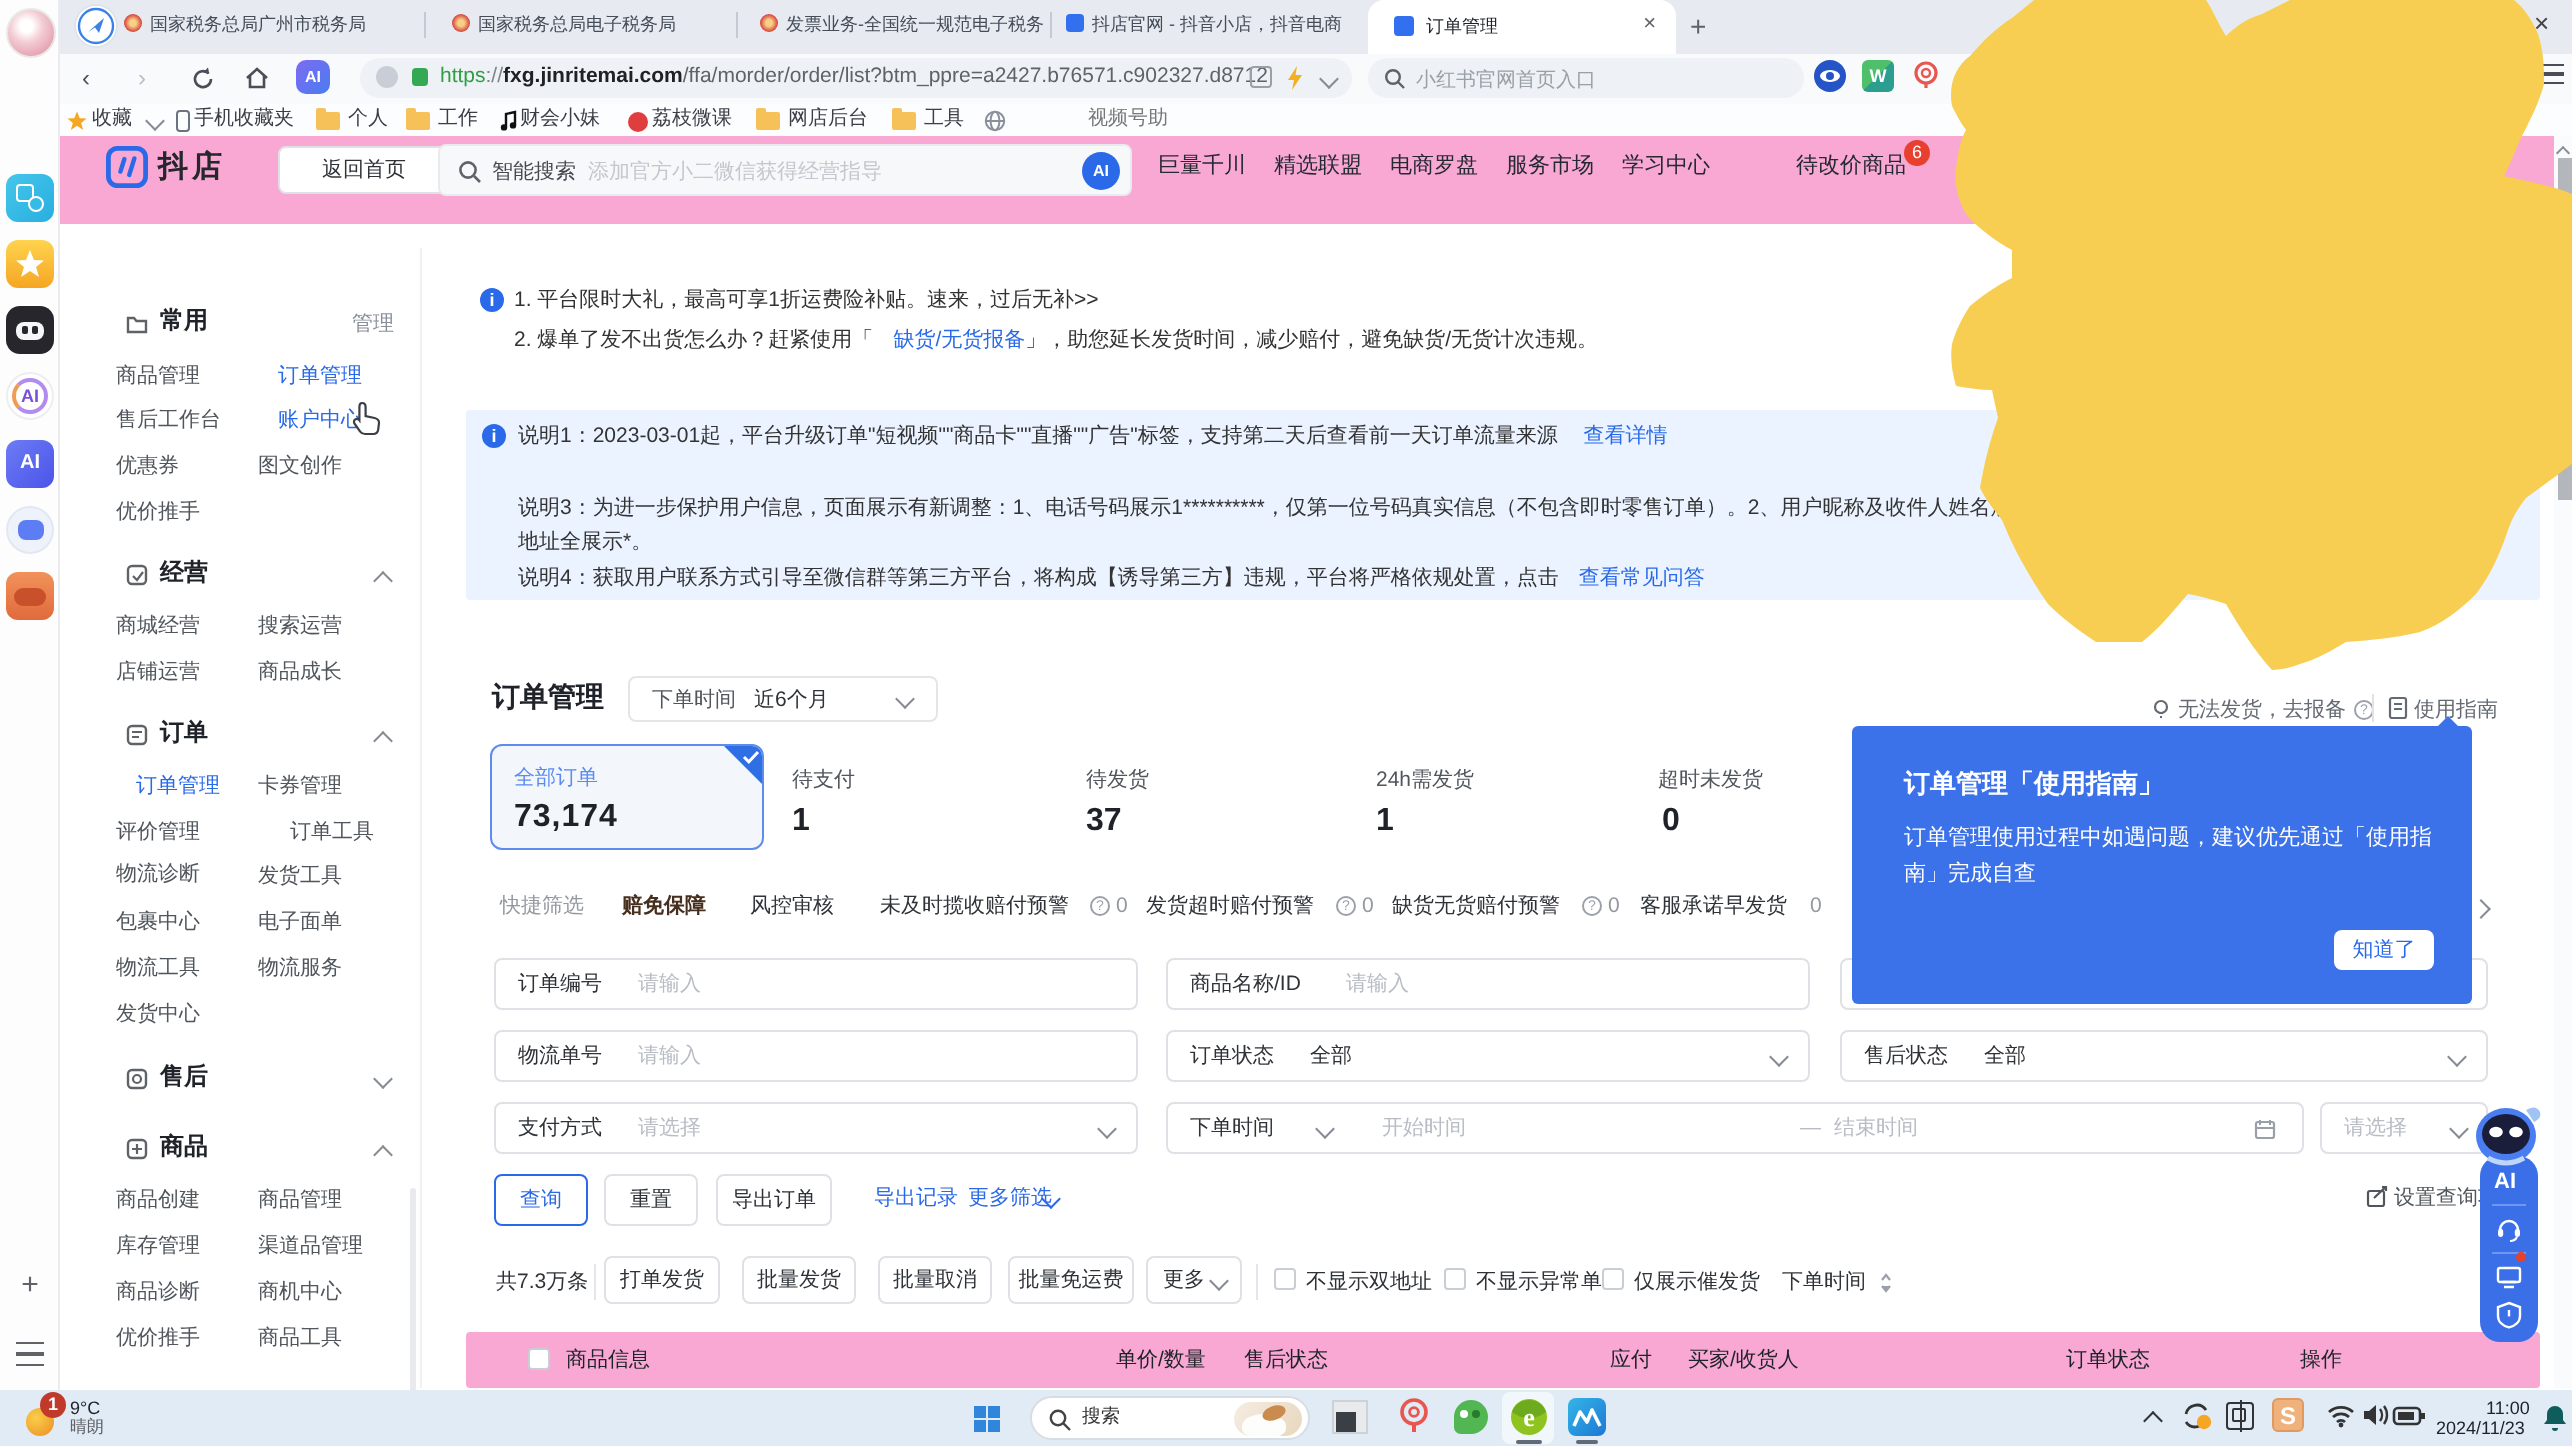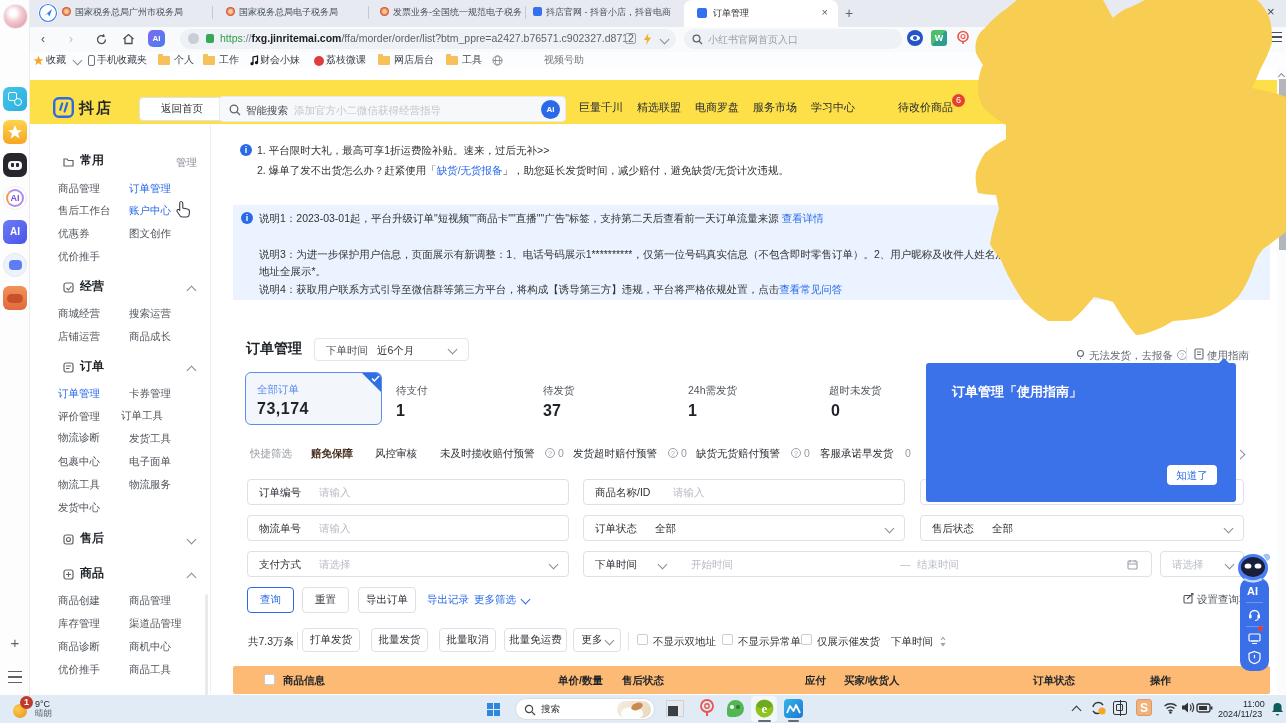--- a/index.html
+++ b/index.html
@@ -1,20 +1,20 @@
 <!DOCTYPE html>
 <html><head>
 <meta charset="utf-8">
 <style>
 * { margin:0; padding:0; box-sizing:border-box; }
 html,body { width:1286px; height:723px; overflow:hidden; }
 body { font-family:"Liberation Sans",sans-serif; position:relative; background:#fff; font-size:10.5px; color:#1f2329; }
 .abs { position:absolute; }
 .t { position:absolute; white-space:nowrap; line-height:1.15; }
-.blue { color:#2a6ae9; }
+.blue { color:#2a6ae9;margin-left:10px; }
 .grey { color:#9499a0; }
 .ph { color:#b8bcc4; }
 svg { display:block; }
 .chev { width:7px; height:7px; border-right:1px solid #868c95; border-bottom:1px solid #868c95; transform:rotate(45deg); display:inline-block; position:absolute; }
 .chev.up { transform:rotate(-135deg); }
 .field { position:absolute; height:26px; border:1px solid #dfe1e6; border-radius:4px; background:#fff; }
 .btn { position:absolute; height:26px; border:1px solid #dfe1e6; border-radius:4px; background:#fff; font-size:10.5px; color:#2f3338; display:flex; align-items:center; justify-content:center; }
 .cbx { position:absolute; width:11px; height:11px; border:1px solid #c9cdd4; border-radius:2px; background:#fff; }
 .icircle { position:absolute; width:12px; height:12px; border-radius:50%; background:#2a6ae9; color:#fff; font-size:9px; font-weight:bold; text-align:center; line-height:12px; font-style:normal; }
 .qm { position:absolute; width:10px; height:10px; border-radius:50%; border:1px solid #9ba1aa; color:#9ba1aa; font-size:7px; text-align:center; line-height:9px; }
@@ -157,21 +157,21 @@
     </span>
     <span class="t" style="left:432px;top:2px;">工具</span>
   <svg class="abs" style="left:462px;top:3px;" width="11" height="11">
       <circle cx="5.5" cy="5.5" r="4.6" fill="none" stroke="#8a9099" stroke-width="1"></circle>
       <ellipse cx="5.5" cy="5.5" rx="2.2" ry="4.6" fill="none" stroke="#8a9099" stroke-width="1"></ellipse>
       <path d="M1 5.5 h9" stroke="#8a9099" stroke-width="1"></path>
     </svg>
     <span class="t" style="left:477px;top:2px;color:#777;margin-left:37px;">视频号助</span>
 </div>
 
-<div class="abs" style="left:30px;top:80px;width:1256px;height:56px;background:#fde047;z-index:1;">
+<div class="abs" style="left:30px;top:56px;width:1256px;height:56px;background:#f9a8d4;z-index:1;">
   <svg class="abs" style="left:23px;top:17px;" width="21" height="21" viewBox="0 0 21 21">
       <rect x="1.2" y="1.2" width="18.6" height="18.6" rx="4.5" fill="none" stroke="#2a6ae9" stroke-width="2.4"></rect>
       <path d="M7.2 12.8 L9.2 6.5 M11.6 14.5 L14.2 6.2" stroke="#2a6ae9" stroke-width="2.2" stroke-linecap="round"></path>
     </svg>
   <span class="t" style="left:49px;top:19px;font-size:15px;font-weight:bold;color:#24272c;letter-spacing:2px;">抖店</span>
   <div class="btn" style="left:109px;top:17px;width:86px;height:24px;">返回首页</div>
   <div class="abs" style="left:189px;top:16px;width:347px;height:26px;background:#f7f8fa;border:1px solid #e9eaee;border-radius:4px;">
     <svg class="abs" style="left:9px;top:7px;" width="12" height="12">
         <circle cx="5" cy="5" r="3.8" fill="none" stroke="#5f6368" stroke-width="1.3"></circle>
         <path d="M8 8 L11 11" stroke="#5f6368" stroke-width="1.3"></path>
@@ -217,21 +217,21 @@
     <span class="t" style="left:99px;top:206px;color:#51565d;">商品成长</span>
   <svg class="abs" style="left:33px;top:238px;" width="11" height="11">
       <rect x="1" y="1" width="9" height="9" rx="2" fill="none" stroke="#5f6368" stroke-width="1.2"></rect>
       <path d="M3 4 h5 M3 6.5 h3.5" stroke="#5f6368" stroke-width="1.1"></path>
     </svg>
   <span class="t" style="left:50px;top:236px;font-size:12px;font-weight:bold;">订单</span>
   <span class="chev up" style="left:158px;top:243px;"></span>
   <span class="t blue" style="left:28px;top:263px;">订单管理</span>
     <span class="t" style="left:99px;top:263px;color:#51565d;">卡券管理</span>
   <span class="t" style="left:28px;top:286px;color:#51565d;">评价管理</span>
-    <span class="t" style="left:91px;top:286px;color:#51565d;font-family:Liberation Mono, monospace;">订单工具</span>
+    <span class="t" style="left:115px;top:286px;color:#51565d;">订单工具</span>
   <span class="t" style="left:28px;top:308px;color:#51565d;font-family:Liberation Mono, monospace;">物流诊断</span>
     <span class="t" style="left:99px;top:308px;color:#51565d;">发货工具</span>
   <span class="t" style="left:28px;top:331px;color:#51565d;">包裹中心</span>
     <span class="t" style="left:99px;top:331px;color:#51565d;">电子面单</span>
   <span class="t" style="left:28px;top:354px;color:#51565d;">物流工具</span>
     <span class="t" style="left:99px;top:354px;color:#51565d;">物流服务</span>
   <span class="t" style="left:28px;top:377px;color:#51565d;">发货中心</span>
   <svg class="abs" style="left:33px;top:410px;" width="11" height="11">
       <rect x="1" y="1" width="9" height="9" rx="2" fill="none" stroke="#5f6368" stroke-width="1.2"></rect>
       <circle cx="5.5" cy="5.5" r="2" fill="none" stroke="#5f6368" stroke-width="1.1"></circle>
@@ -391,40 +391,41 @@
   <span class="cbx" style="left:511px;top:510px;"></span>
     <span class="t" style="left:527px;top:511px;color:#2f3338;">不显示异常单</span>
   <span class="cbx" style="left:590px;top:510px;"></span>
     <span class="t" style="left:606px;top:511px;color:#2f3338;">仅展示催发货</span>
   <span class="t" style="left:680px;top:511px;color:#2f3338;">下单时间</span>
   <svg class="abs" style="left:728px;top:512px;" width="8" height="11">
       <path d="M2 4 L4 1.5 L6 4 M2 7 L4 9.5 L6 7" stroke="#9aa0a8" stroke-width="1.1" fill="none"></path>
       <path d="M2 7 L4 9.5 L6 7 Z" fill="#9aa0a8"></path>
     </svg>
 
-  <div class="abs" style="left:22px;top:542px;width:1037px;height:28px;background:#fdba74;border-radius:2px;font-weight:bold;">
+  <div class="abs" style="left:22px;top:542px;width:1037px;height:28px;background:#f9a8d4;border-radius:2px;">
     <span class="cbx" style="left:31px;top:8px;background:#fff;"></span>
     <span class="t" style="left:50px;top:8px;color:#1f2329;">商品信息</span>
     <span class="t" style="left:325px;top:8px;color:#1f2329;">单价/数量</span>
     <span class="t" style="left:389px;top:8px;color:#1f2329;">售后状态</span>
     <span class="t" style="left:572px;top:8px;color:#1f2329;">应付</span>
     <span class="t" style="left:611px;top:8px;color:#1f2329;">买家/收货人</span>
     <span class="t" style="left:800px;top:8px;color:#1f2329;">订单状态</span>
     <span class="t" style="left:917px;top:8px;color:#1f2329;">操作</span>
   </div>
 </div>
 
 <div class="abs" style="left:1277px;top:68px;width:9px;height:626px;background:#fafbfc;z-index:3;">
   <span class="chev up" style="left:2px;top:6px;border-color:#8a8f96;width:5px;height:5px;"></span>
   <div class="abs" style="left:2px;top:11px;width:7px;height:171px;background:#b3b6ba;"></div>
 </div>
 
 <div class="abs" style="left:926px;top:363px;width:310px;height:139px;background:#3b71e9;border-radius:3px;z-index:6;color:#fff;">
   <div class="abs" style="right:6px;top:-5px;width:0;height:0;border-left:6px solid transparent;border-right:6px solid transparent;border-bottom:6px solid #3b71e9;"></div>
   <span class="t" style="left:26px;top:22px;font-size:13px;font-weight:bold;">订单管理「使用指南」</span>
+  <span class="t" style="left:26px;top:48px;font-size:11px;white-space:normal;width:268px;line-height:1.6;">订单管理使用过程中如遇问题，建议优先通过「使用指南」完成自查</span>
   <div class="abs" style="left:241px;top:102px;width:50px;height:20px;background:#fff;border-radius:4px;color:#2a6ae9;font-size:10.5px;text-align:center;line-height:20px;">知道了</div>
 </div>
 
 <svg class="abs" style="left:950px;top:0;z-index:40;" width="336" height="340" viewBox="0 0 336 340">
 <path d="M26,53 C24,42 28,33 35,28 C42,20 48,14 56,9 L67,0 L153,0 C157,6 159,12 163,18 C168,13 174,9 181,7 L195,0 L307,0 C312,4 316,10 319,17 C322,26 322,34 322,42 C319,53 314,62 310,70 C307,77 305,82 302,88 C315,91 327,93 336,97 L336,232 C328,238 320,244 313,249 C309,254 306,259 304,265 C300,277 295,288 288,297 C280,305 271,312 260,316 C248,319 236,320 223,321 C216,325 210,329 200,332 C195,334 190,335 186,335 C177,325 170,314 163,302 C157,300 150,298 144,297 C137,305 130,314 121,321 C113,321 105,321 98,321 C89,315 81,309 74,302 C65,289 57,275 51,260 C47,255 43,250 40,244 C42,232 45,220 49,209 C48,204 47,200 46,195 C40,195 34,194 28,193 C26,186 25,179 26,172 C28,165 31,159 35,153 C41,148 48,143 56,139 C56,134 56,130 56,125 C47,120 39,114 33,107 C29,100 27,92 28,84 C29,77 30,70 33,65 C30,61 28,57 26,53 Z" fill="#f7ce51"></path>
 </svg>
 
 <div class="abs" style="left:1240px;top:578px;width:29px;height:93px;background:#3a6fe8;border-radius:10px;z-index:30;color:#fff;">
   <span class="t" style="left:7px;top:7px;font-size:11px;font-weight:bold;color:#fff;">AI</span>
   <div class="abs" style="left:6px;top:24px;width:17px;height:1px;background:#6f97f0;"></div>

